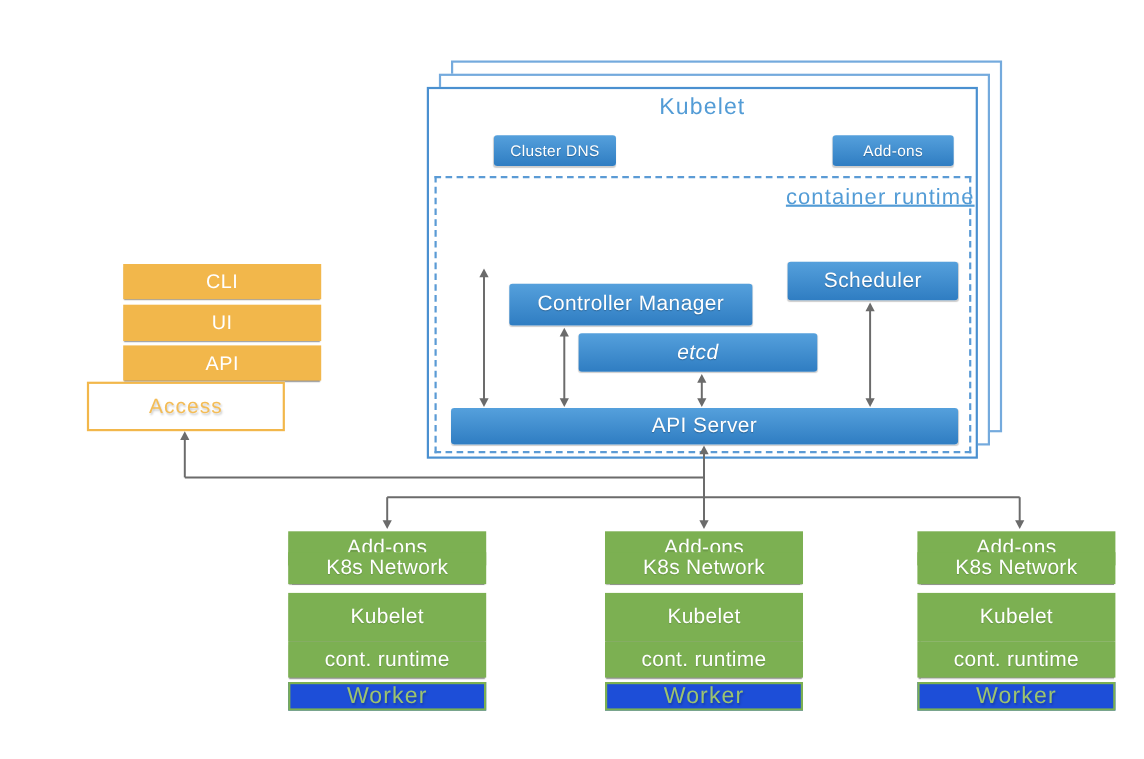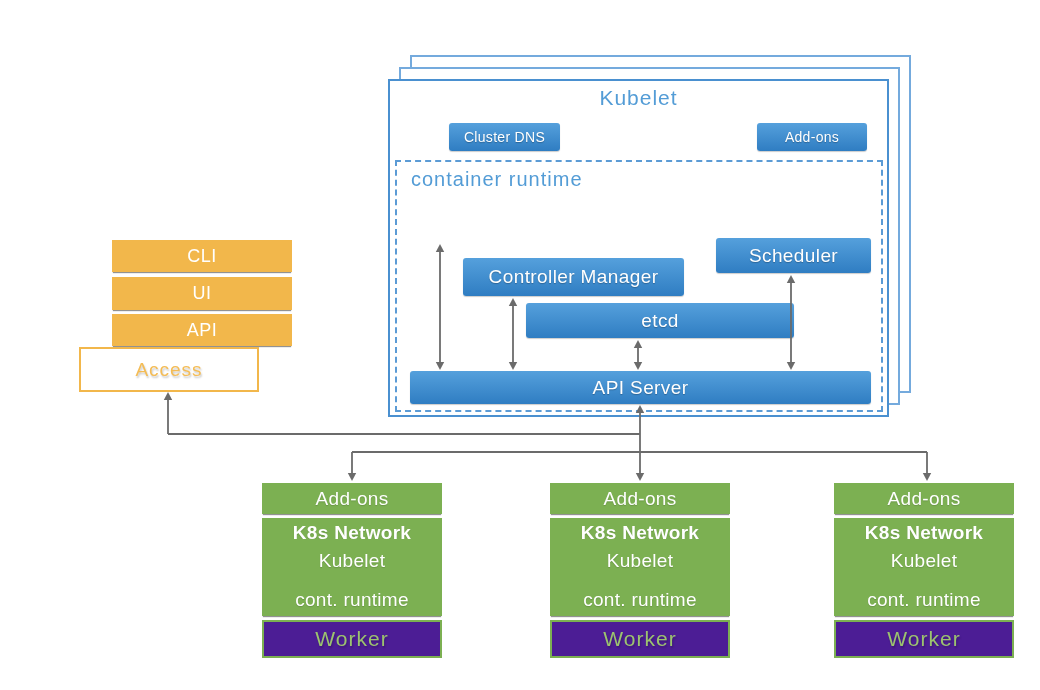--- a/index.html
+++ b/index.html
@@ -11,22 +11,22 @@
   body{background:#ffffff;font-family:"Liberation Sans",sans-serif;}
   .canvas{position:relative;width:1040px;height:690px;background:#ffffff;overflow:hidden;}
 
   
   .master-layer{position:absolute;background:#ffffff;border:2px solid var(--blue-back-border);}
   .master-front{border-color:var(--blue-border);}
   .master-title{position:absolute;left:388px;top:86px;width:501px;text-align:center;
     font-size:21px;letter-spacing:1px;color:var(--blue-text);}
   .cr-box{position:absolute;left:395px;top:160px;width:488px;height:252px;
     border:2px dashed #5b9bd5;background:transparent;}
-  .cr-title{position:absolute;left:411px;top:168px;width:488px;text-align:left;
-    font-size:20px;letter-spacing:1px;color:var(--blue-text);}
+  .cr-title{position:absolute;left:398px;top:168px;width:488px;text-align:right;
+    font-size:20px;letter-spacing:1px;color:var(--blue-text);text-decoration:underline;}
 
   
   .bluebox{position:absolute;display:flex;align-items:center;justify-content:center;
     background:linear-gradient(180deg,var(--blue-grad-top) 0%,var(--blue-grad-bot) 100%);
     border-radius:3px;color:#ffffff;text-shadow:0 1px 1px rgba(0,0,0,.25);
     box-shadow:0 1px 1px rgba(0,0,0,.2);}
   .bluebox.big{font-size:19px;letter-spacing:.4px;}
   .bluebox.small{font-size:14px;letter-spacing:.3px;}
 
   
@@ -38,25 +38,25 @@
     color:var(--orange-text);font-size:19px;letter-spacing:1px;
     text-shadow:1px 2px 2px rgba(0,0,0,.22);}
 
   
   .worker-stack{position:absolute;top:483px;width:180px;height:176px;}
   .green-row{position:absolute;left:0;width:180px;display:flex;align-items:center;
     justify-content:center;background:var(--green);color:#ffffff;font-size:19px;
     letter-spacing:.3px;box-shadow:0 2px 1px -1px rgba(110,110,110,.75);
     text-shadow:0 1px 1px rgba(0,0,0,.15);}
   .green-row.r0{top:0;height:31px;}
-  .green-row.r1{top:35px;height:29px;font-weight:bold;}
+  .green-row.r1{top:19px;height:29px;}
   .green-row.r2{top:56px;height:44px;}
   .green-row.r3{top:100px;height:33px;}
-  .worker-box{position:absolute;left:0;top:137px;width:180px;height:38px;display:flex;
-    align-items:center;justify-content:center;background:#4c1d95;border:2px solid var(--green);
+  .worker-box{position:absolute;left:0;top:137px;width:180px;height:26px;display:flex;
+    align-items:center;justify-content:center;background:#1d4ed8;border:2px solid var(--green);
     color:var(--green-text);font-size:21px;letter-spacing:1px;
     text-shadow:1px 2px 2px rgba(0,0,0,.2);}
 
   
   svg.arrows{position:absolute;left:0;top:0;pointer-events:none;}
   svg.arrows path{stroke:var(--arrow-gray);stroke-width:1.8;fill:none;}
   svg.arrows polygon{fill:var(--arrow-gray);stroke:none;}
 </style>
 </head>
 <body>
@@ -78,21 +78,21 @@
 
   <div class="cr-box"></div>
   <div class="cr-title">container runtime</div>
 
   <div class="bluebox big" style="left:463px;top:258px;width:221px;height:38px;">
     <span>Controller Manager</span>
   </div>
   <div class="bluebox big" style="left:716px;top:238px;width:155px;height:35px;">
     <span>Scheduler</span>
   </div>
-  <div class="bluebox big" style="left:526px;top:303px;width:268px;height:35px;">
+  <div class="bluebox big" style="left:526px;top:303px;width:217px;height:35px;font-style:italic;">
     <span>etcd</span>
   </div>
   <div class="bluebox big" style="left:410px;top:371px;width:461px;height:33px;">
     <span>API Server</span>
   </div>
 
   <div class="orange-row" style="top:240px;height:32px;">
     <span>CLI</span>
   </div>
   <div class="orange-row" style="top:277px;height:33px;">

